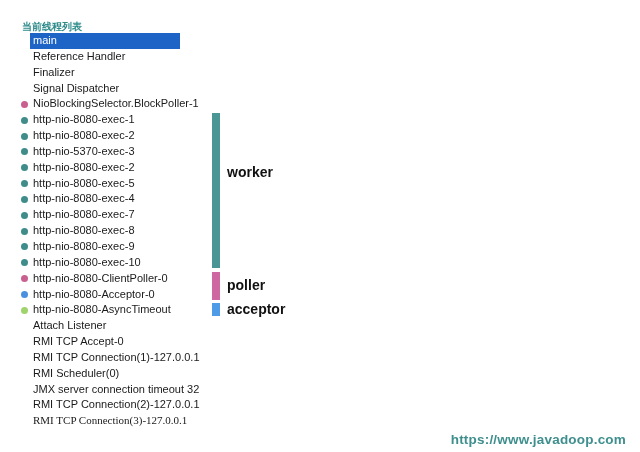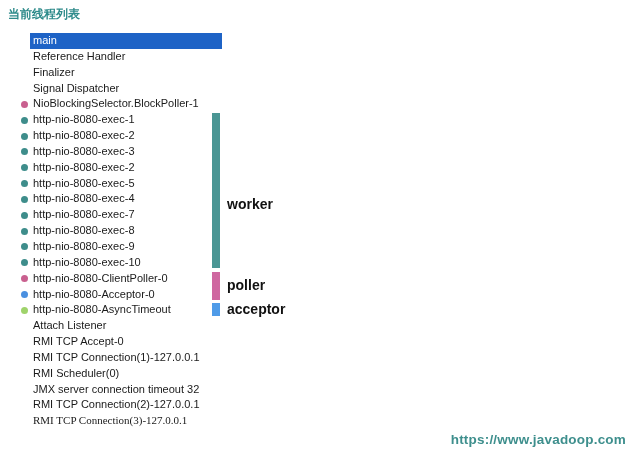--- a/index.html
+++ b/index.html
@@ -8,35 +8,35 @@
     width: 640px;
     height: 452px;
     background: #ffffff;
     overflow: hidden;
     font-family: "Liberation Sans", sans-serif;
   }
   #page-title {
     position: absolute;
     left: 8px;
     top: 6px;
-    font-size: 12px;
+    font-size: 10px;
     font-weight: bold;
-    margin: 0;
+    margin: 14px;
   }
   #thread-list {
     position: absolute;
     left: 30px;
     top: 33px;
     width: 300px;
   }
   .thread-row {
     position: relative;
     height: 15.85px;
     line-height: 15.85px;
-    width: 192px;
+    width: 150px;
     font-size: 11px;
     padding-left: 3px;
     white-space: nowrap;
     box-sizing: border-box;
   }
   .thread-row .dot {
     position: absolute;
     left: -9px;
     top: 4.5px;
     width: 7px;
@@ -73,21 +73,21 @@
   <h1 id="page-title" style="color: rgb(46, 139, 139);">当前线程列表</h1>
 
   <div id="thread-list">
       <div class="thread-row" style="color: rgb(255, 255, 255); background: rgb(30, 99, 198);"><span>main</span></div>
       <div class="thread-row" style="color: rgb(26, 26, 26);"><span>Reference Handler</span></div>
       <div class="thread-row" style="color: rgb(26, 26, 26);"><span>Finalizer</span></div>
       <div class="thread-row" style="color: rgb(26, 26, 26);"><span>Signal Dispatcher</span></div>
       <div class="thread-row" style="color: rgb(26, 26, 26);"><span class="dot" style="background: rgb(201, 96, 143);"></span><span>NioBlockingSelector.BlockPoller-1</span></div>
       <div class="thread-row" style="color: rgb(26, 26, 26);"><span class="dot" style="background: rgb(62, 141, 139);"></span><span>http-nio-8080-exec-1</span></div>
       <div class="thread-row" style="color: rgb(26, 26, 26);"><span class="dot" style="background: rgb(62, 141, 139);"></span><span>http-nio-8080-exec-2</span></div>
-      <div class="thread-row" style="color: rgb(26, 26, 26);"><span class="dot" style="background: rgb(62, 141, 139);"></span><span>http-nio-8080-exec-3</span></div>
+      <div class="thread-row" style="color: rgb(26, 26, 26);"><span class="dot" style="background: rgb(62, 141, 139);"></span><span>http-nio-5370-exec-3</span></div>
       <div class="thread-row" style="color: rgb(26, 26, 26);"><span class="dot" style="background: rgb(62, 141, 139);"></span><span>http-nio-8080-exec-2</span></div>
       <div class="thread-row" style="color: rgb(26, 26, 26);"><span class="dot" style="background: rgb(62, 141, 139);"></span><span>http-nio-8080-exec-5</span></div>
       <div class="thread-row" style="color: rgb(26, 26, 26);"><span class="dot" style="background: rgb(62, 141, 139);"></span><span>http-nio-8080-exec-4</span></div>
       <div class="thread-row" style="color: rgb(26, 26, 26);"><span class="dot" style="background: rgb(62, 141, 139);"></span><span>http-nio-8080-exec-7</span></div>
       <div class="thread-row" style="color: rgb(26, 26, 26);"><span class="dot" style="background: rgb(62, 141, 139);"></span><span>http-nio-8080-exec-8</span></div>
       <div class="thread-row" style="color: rgb(26, 26, 26);"><span class="dot" style="background: rgb(62, 141, 139);"></span><span>http-nio-8080-exec-9</span></div>
       <div class="thread-row" style="color: rgb(26, 26, 26);"><span class="dot" style="background: rgb(62, 141, 139);"></span><span>http-nio-8080-exec-10</span></div>
       <div class="thread-row" style="color: rgb(26, 26, 26);"><span class="dot" style="background: rgb(201, 96, 143);"></span><span>http-nio-8080-ClientPoller-0</span></div>
       <div class="thread-row" style="color: rgb(26, 26, 26);"><span class="dot" style="background: rgb(74, 144, 224);"></span><span>http-nio-8080-Acceptor-0</span></div>
       <div class="thread-row" style="color: rgb(26, 26, 26);"><span class="dot" style="background: rgb(159, 211, 107);"></span><span>http-nio-8080-AsyncTimeout</span></div>
@@ -95,21 +95,21 @@
       <div class="thread-row" style="color: rgb(26, 26, 26);"><span>RMI TCP Accept-0</span></div>
       <div class="thread-row" style="color: rgb(26, 26, 26);"><span>RMI TCP Connection(1)-127.0.0.1</span></div>
       <div class="thread-row" style="color: rgb(26, 26, 26);"><span>RMI Scheduler(0)</span></div>
       <div class="thread-row" style="color: rgb(26, 26, 26);"><span>JMX server connection timeout 32</span></div>
       <div class="thread-row" style="color: rgb(26, 26, 26);"><span>RMI TCP Connection(2)-127.0.0.1</span></div>
       <div class="thread-row" style="color: rgb(26, 26, 26); font-family: Liberation Serif, serif;"><span>RMI TCP Connection(3)-127.0.0.1</span></div>
     </div>
 
   <div id="annotation-layer">
       <div class="anno-bar" style="top: 113.25px; height: 155px; background: rgb(74, 150, 148);"></div>
-      <div class="anno-label" style="top: 196px;">worker</div>
+      <div class="anno-label" style="top: 164px;">worker</div>
       <div class="anno-bar" style="top: 271.75px; height: 28.2px; background: rgb(207, 103, 160);"></div>
       <div class="anno-label" style="top: 276.85px;">poller</div>
       <div class="anno-bar" style="top: 303.45px; height: 12.35px; background: rgb(79, 155, 232);"></div>
       <div class="anno-label" style="top: 300.625px;">acceptor</div>
     </div>
 
   <div id="watermark" style="color: rgb(62, 143, 141);">https://www.javadoop.com</div>
 </div>
 
 </body></html>

